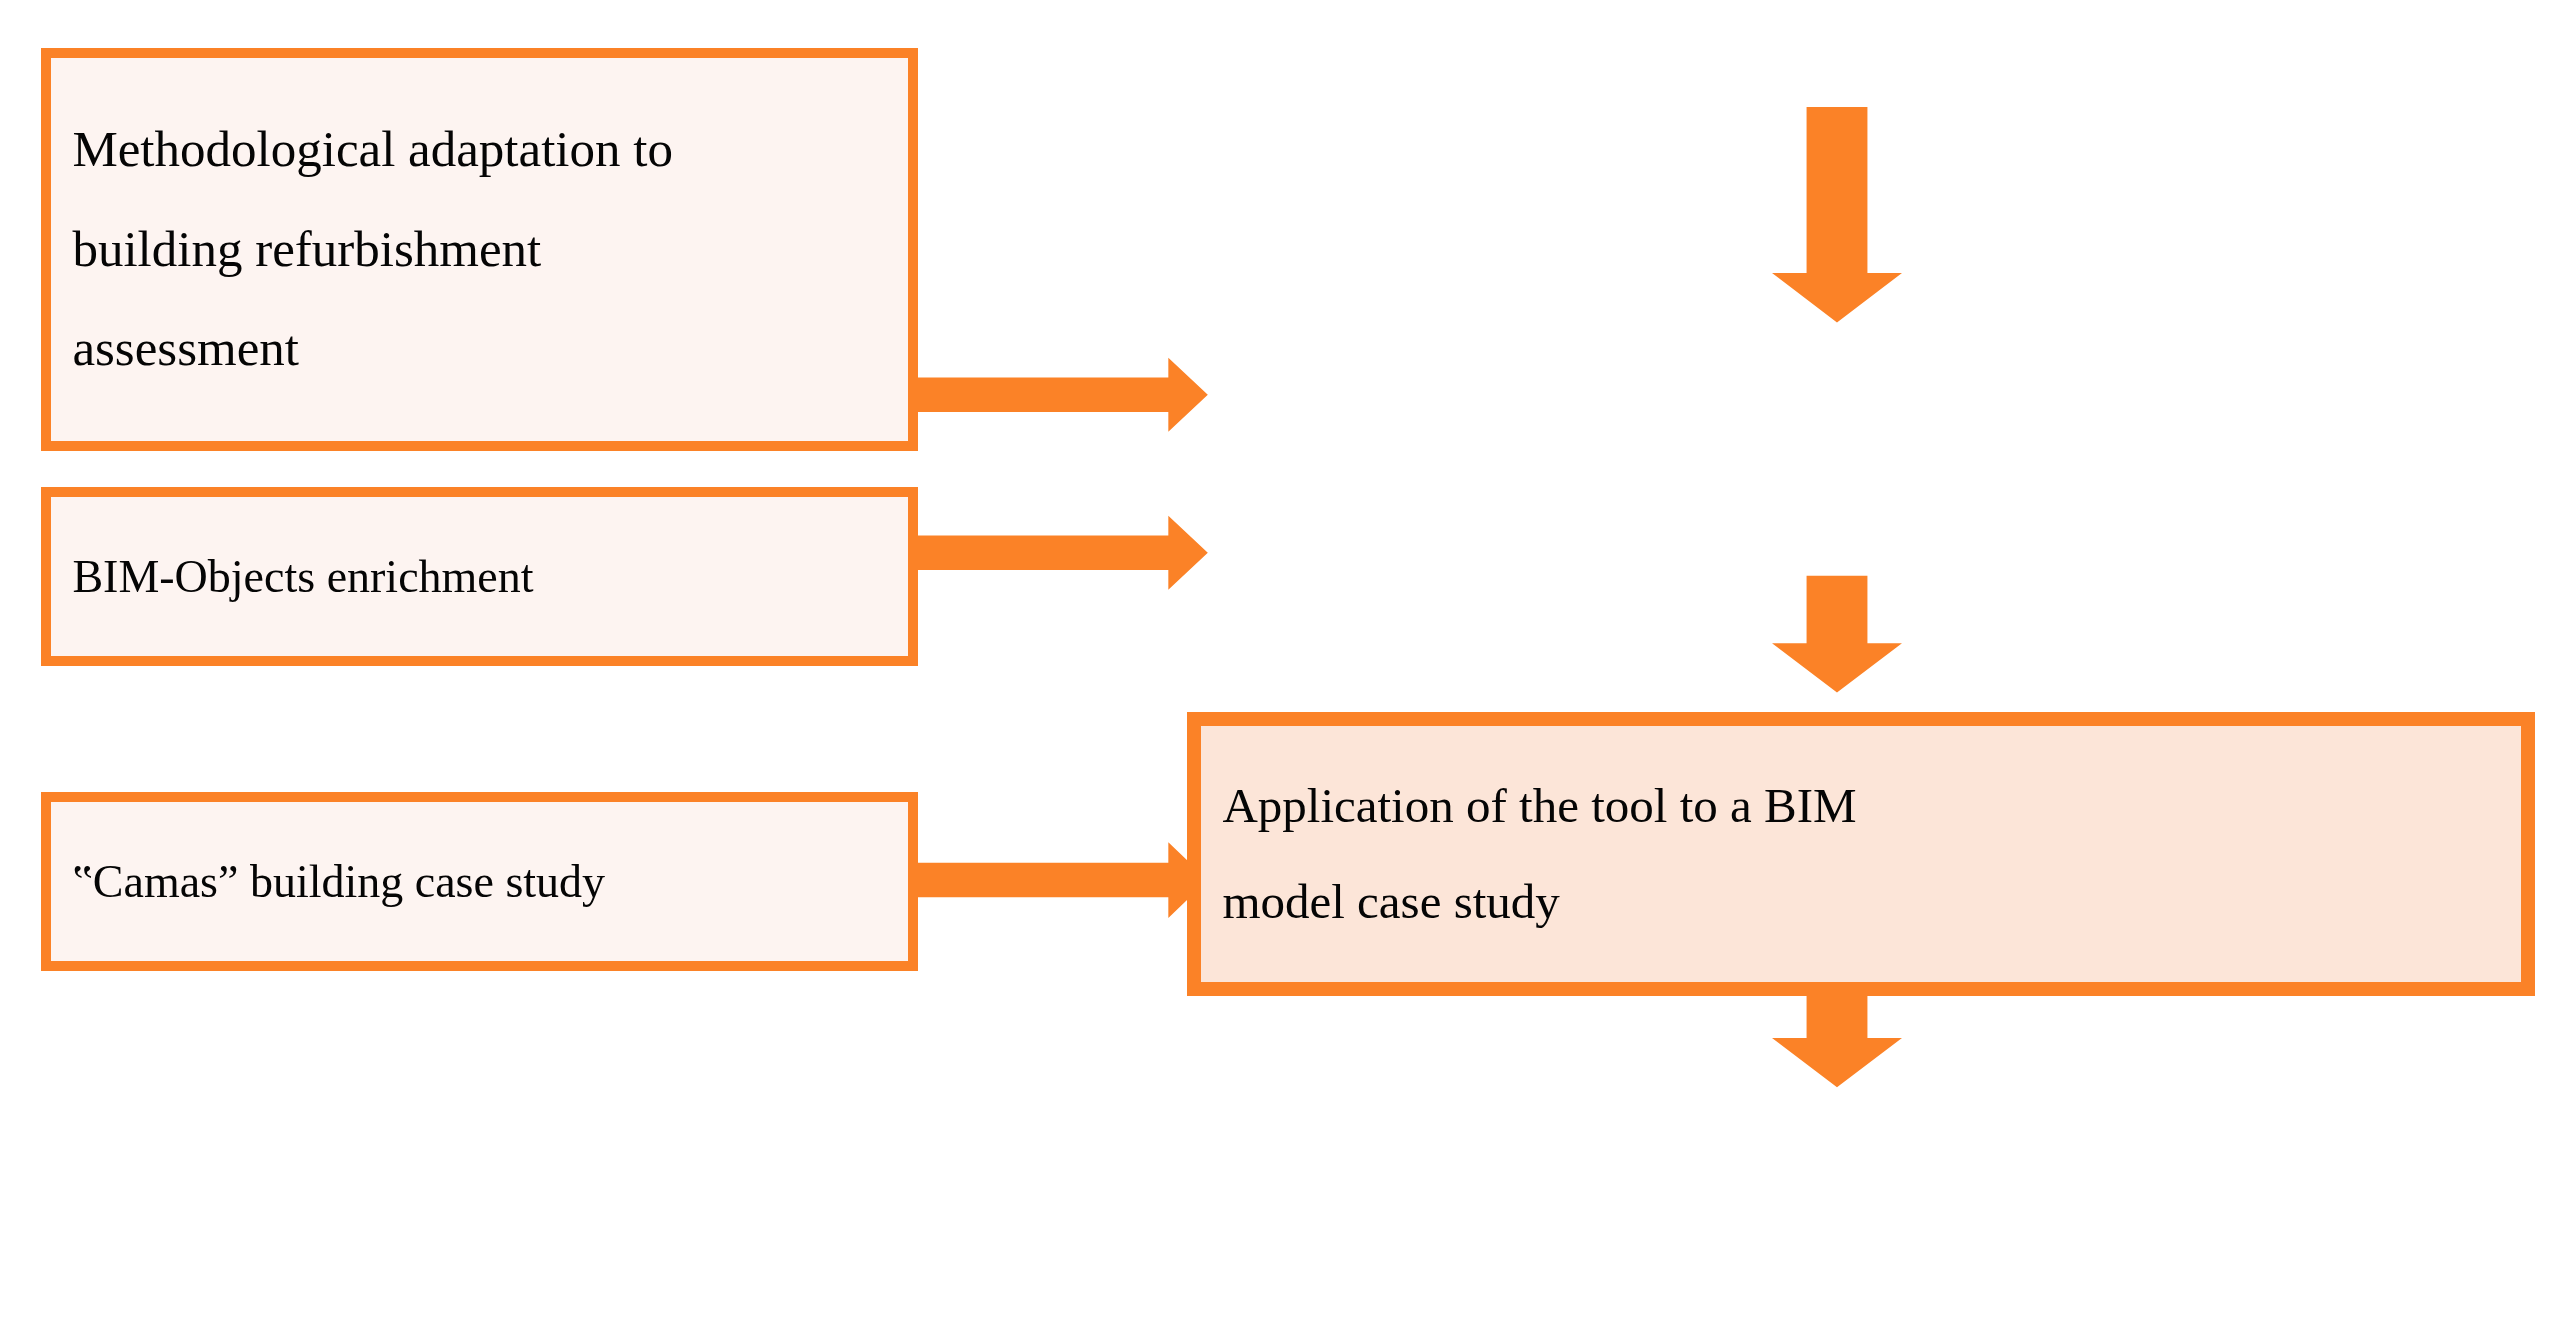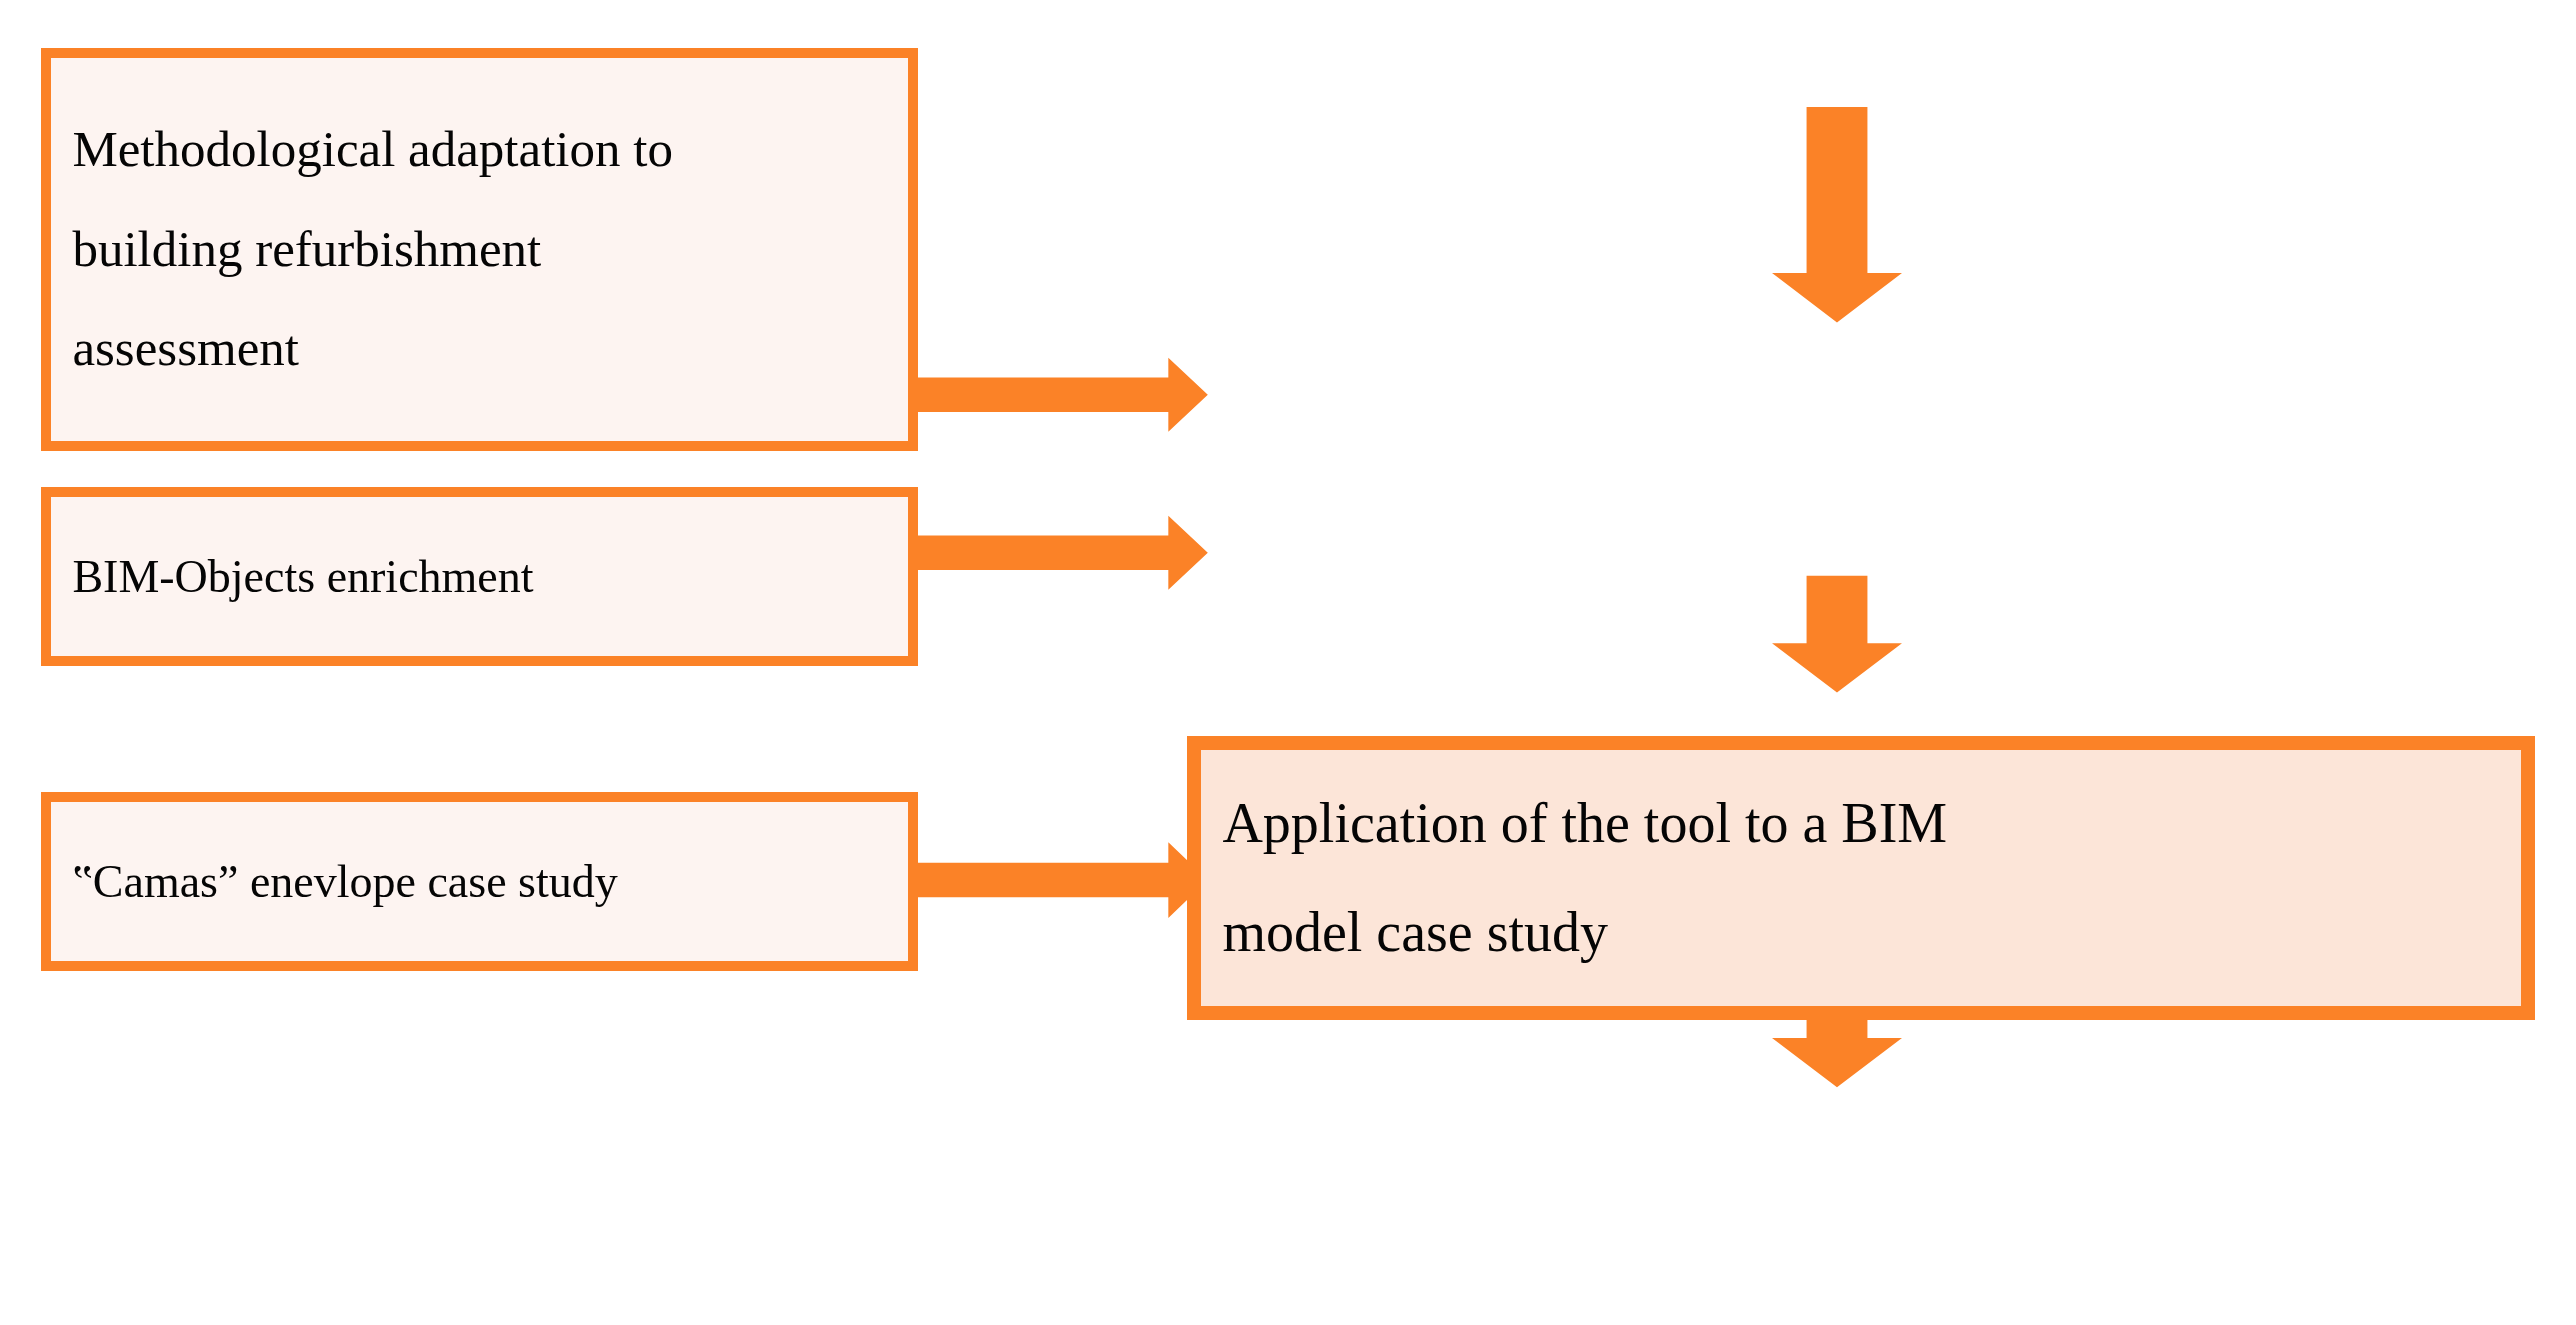--- a/index.html
+++ b/index.html
@@ -80,25 +80,25 @@
     <span class="label">Methodological adaptation to
 building refurbishment
 assessment</span>
   </div>
 
   <div class="node input-node" style="left:41px; top:487px; width:877px; height:179px; font-size:46px;">
     <span class="label">BIM-Objects enrichment</span>
   </div>
 
   <div class="node input-node" style="left:41px; top:792px; width:877px; height:179px; font-size:46px;">
-    <span class="label">‟Camas” enevlope case study</span>
+    <span class="label">‟Camas” building case study</span>
   </div>
 
 
 
-  <div class="node process-node" style="left:1187px; top:736px; width:1348px; height:284px; font-size:56px;">
+  <div class="node process-node" style="left:1187px; top:712px; width:1348px; height:284px; font-size:49px;">
     <span class="label">Application of the tool to a BIM
 model case study</span>
   </div>
 
 
 </div>
 
 
 </body></html>

